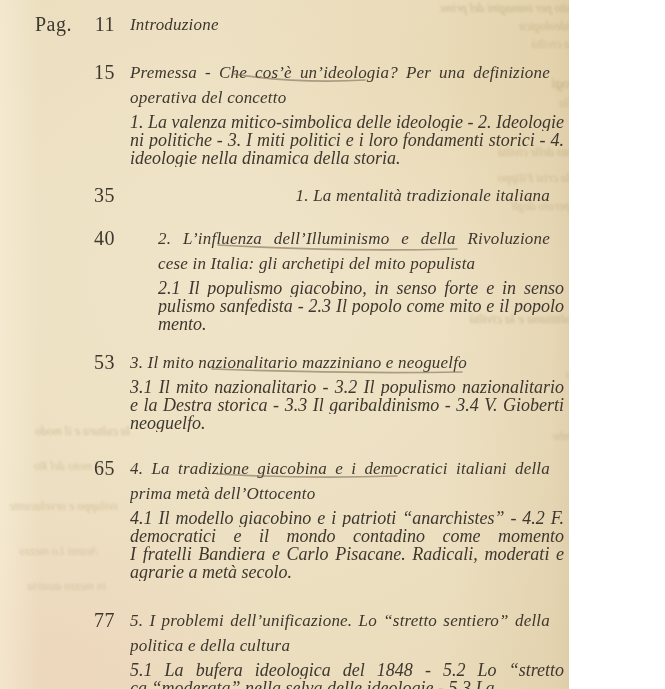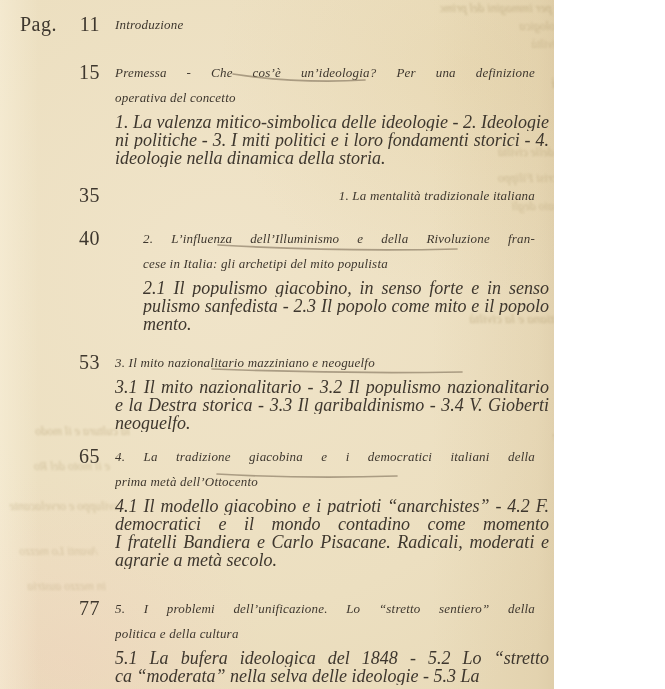--- a/index.html
+++ b/index.html
@@ -7,48 +7,49 @@
     width: 665px; height: 689px; overflow: hidden;
     font-family: "Liberation Serif", "DejaVu Serif", serif;
   }
   .page {
     position: relative; width: 554px; height: 689px; overflow: hidden;
     background:
       linear-gradient(90deg, rgba(255,248,230,0.40) 0%, rgba(255,248,230,0) 7%, rgba(255,248,230,0) 78%, rgba(196,168,118,0.16) 97%, rgba(186,158,110,0.22) 100%),
       radial-gradient(ellipse 60% 45% at 12% 96%, rgba(243,203,190,0.30), rgba(243,203,190,0) 60%),
       radial-gradient(ellipse 70% 50% at 85% 10%, rgba(226,206,160,0.35), rgba(226,206,160,0) 65%),
       radial-gradient(ellipse 90% 70% at 40% 40%, #f0e4c9, #ecdfc0 70%, #e9dbba 100%);
+    padding-left: 15px;
   }
   
   .bleed { position: absolute; inset: 0; z-index: 1; pointer-events: none; }
   .ghost {
     position: absolute; font-style: italic; line-height: 1.1;
     transform: scaleX(-1); filter: blur(1.2px);
     white-space: nowrap; overflow: hidden;
   }
   
   .marks { position: absolute; inset: 0; z-index: 3; pointer-events: none; }
   
   .toc { position: relative; z-index: 2; padding-top: 12px; }
   .entry { display: flex; align-items: flex-start; }
   .e0 { margin-bottom: 23px; }
   .e1 { margin-bottom: 16px; }
   .e2 { margin-bottom: 18px; text-align: right; }
   .e3 { margin-bottom: 17px; gap: 28px; }
-  .e4 { margin-bottom: 12px; }
+  .e4 { margin-bottom: 24px; }
   .e5 { margin-bottom: 27px; }
   .e6 { margin-bottom: 0; }
   .num-col {
     flex: 0 0 100px; position: relative;
     display: flex; justify-content: flex-end;
     font-size: 20px; line-height: 25px; letter-spacing: 0.5px;
   }
   .pag { position: absolute; left: 20px; top: 0; }
   .content { flex: 1 1 auto; padding-left: 15px; padding-right: 5px; min-width: 0; }
-  .title { font-style: italic; font-size: 13px; letter-spacing: 0.2px; padding-right: 14px; }
+  .title { font-style: italic; font-size: 17px; letter-spacing: 0.2px; padding-right: 14px; }
   .title .line { height: 25px; line-height: 25px; overflow: hidden; }
   .desc { font-style: italic; font-size: 18px; margin-top: 3px; padding-right: 0; }
   .desc .line { height: 18px; line-height: 18px; overflow: hidden; }
   .jl { text-align: justify; text-align-last: justify; }
 </style>
 </head>
 <body>
 
 <div class="page" style="color: rgb(62, 55, 46);">
   <div class="bleed" id="bleed">

